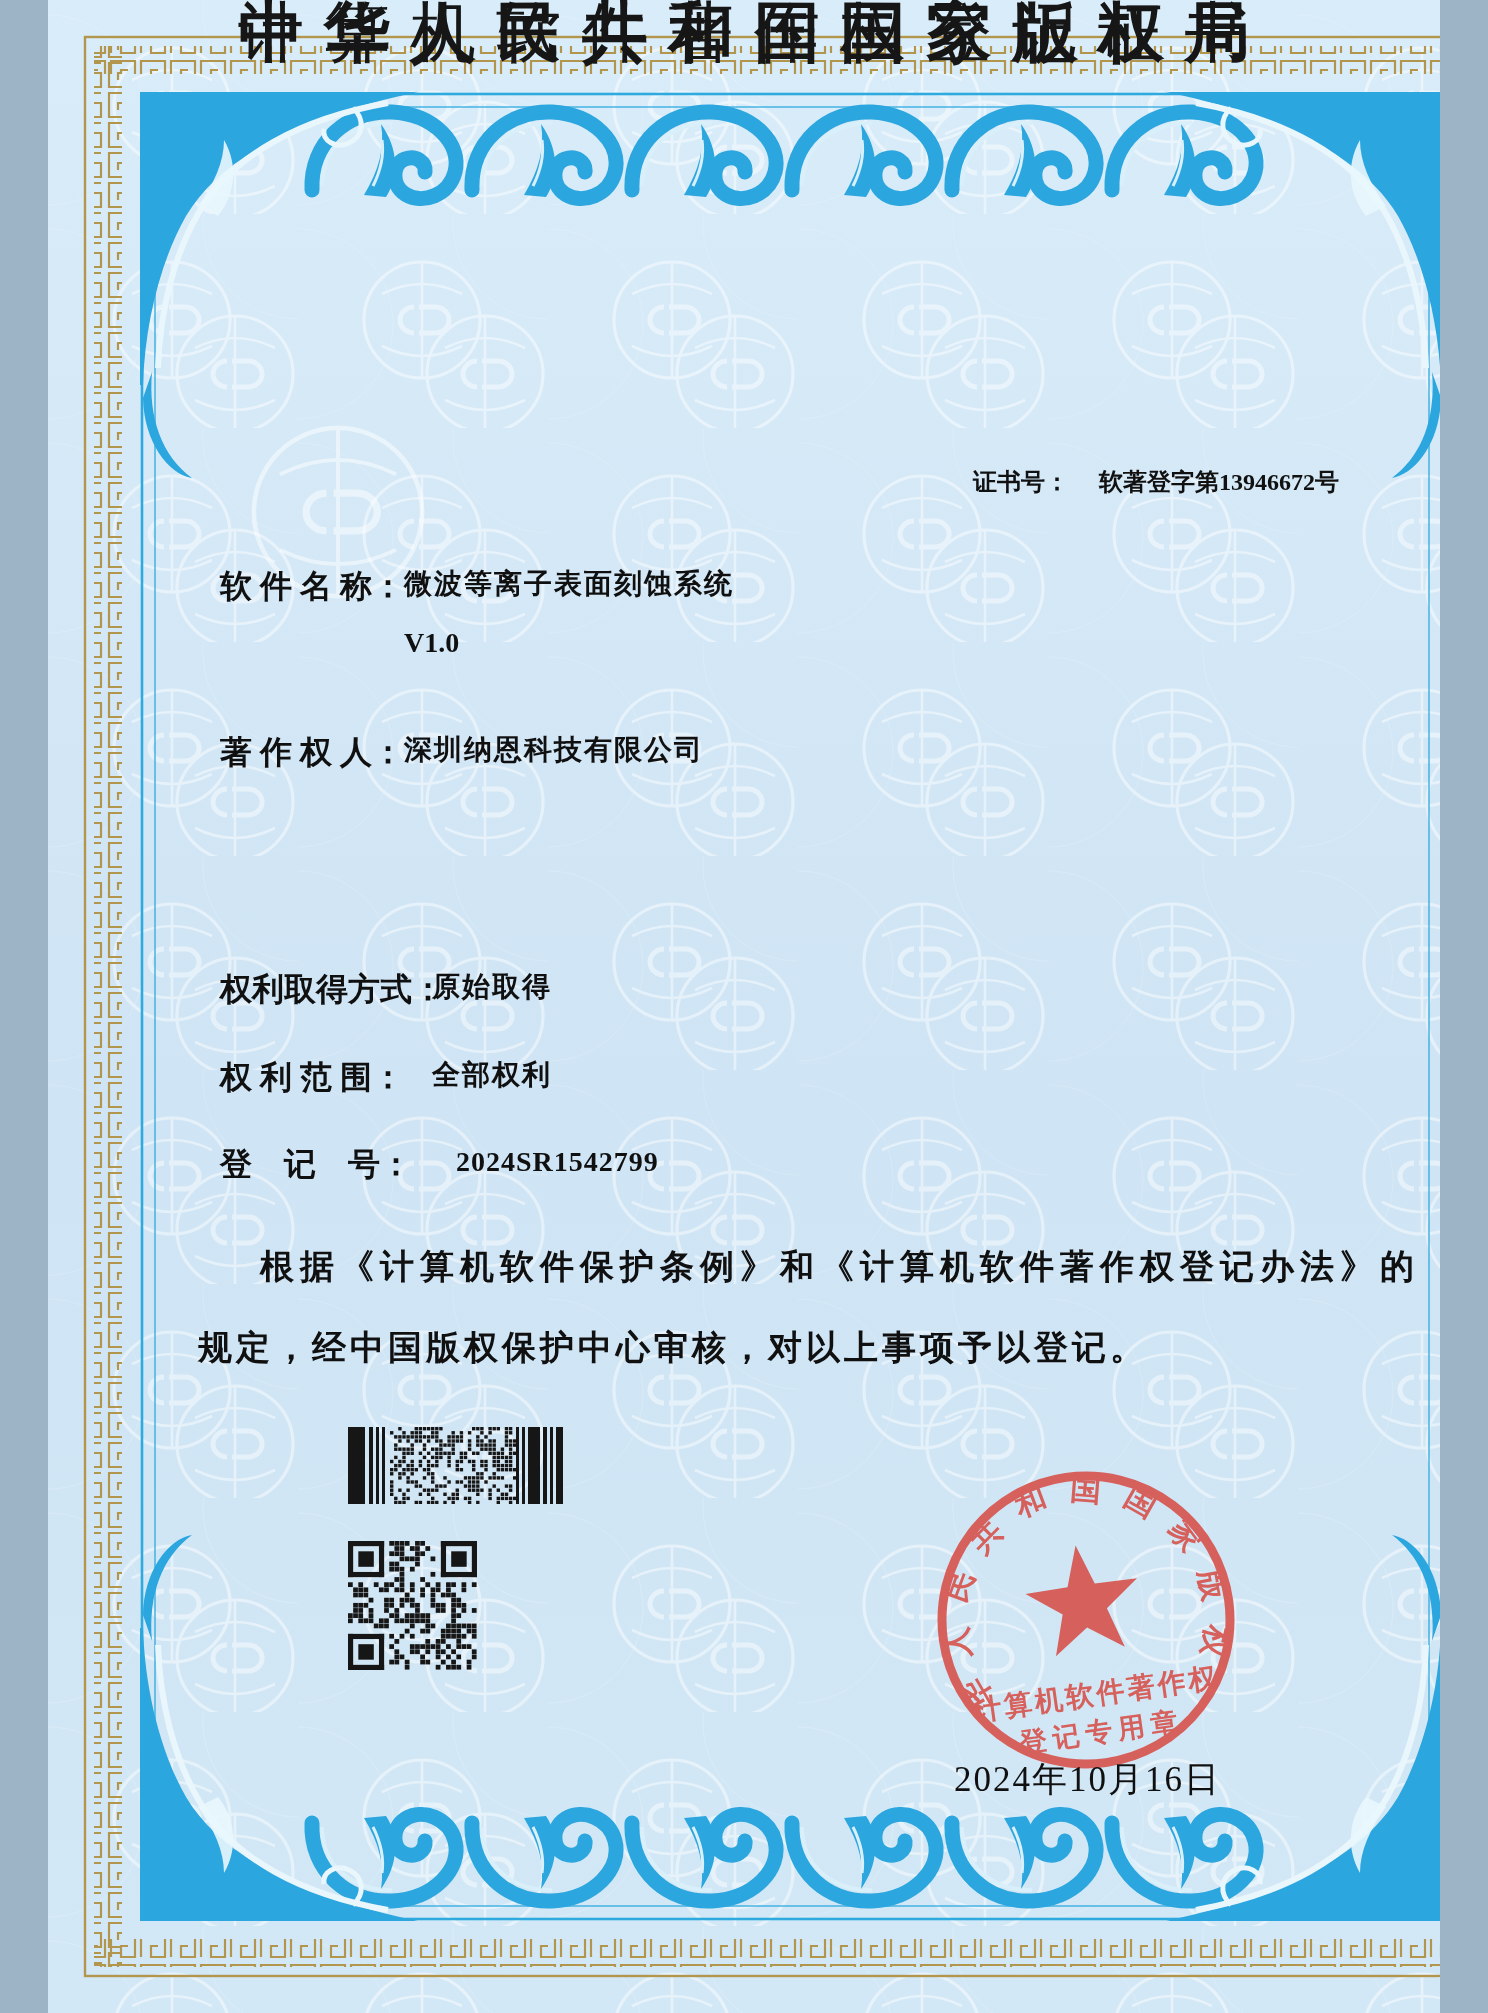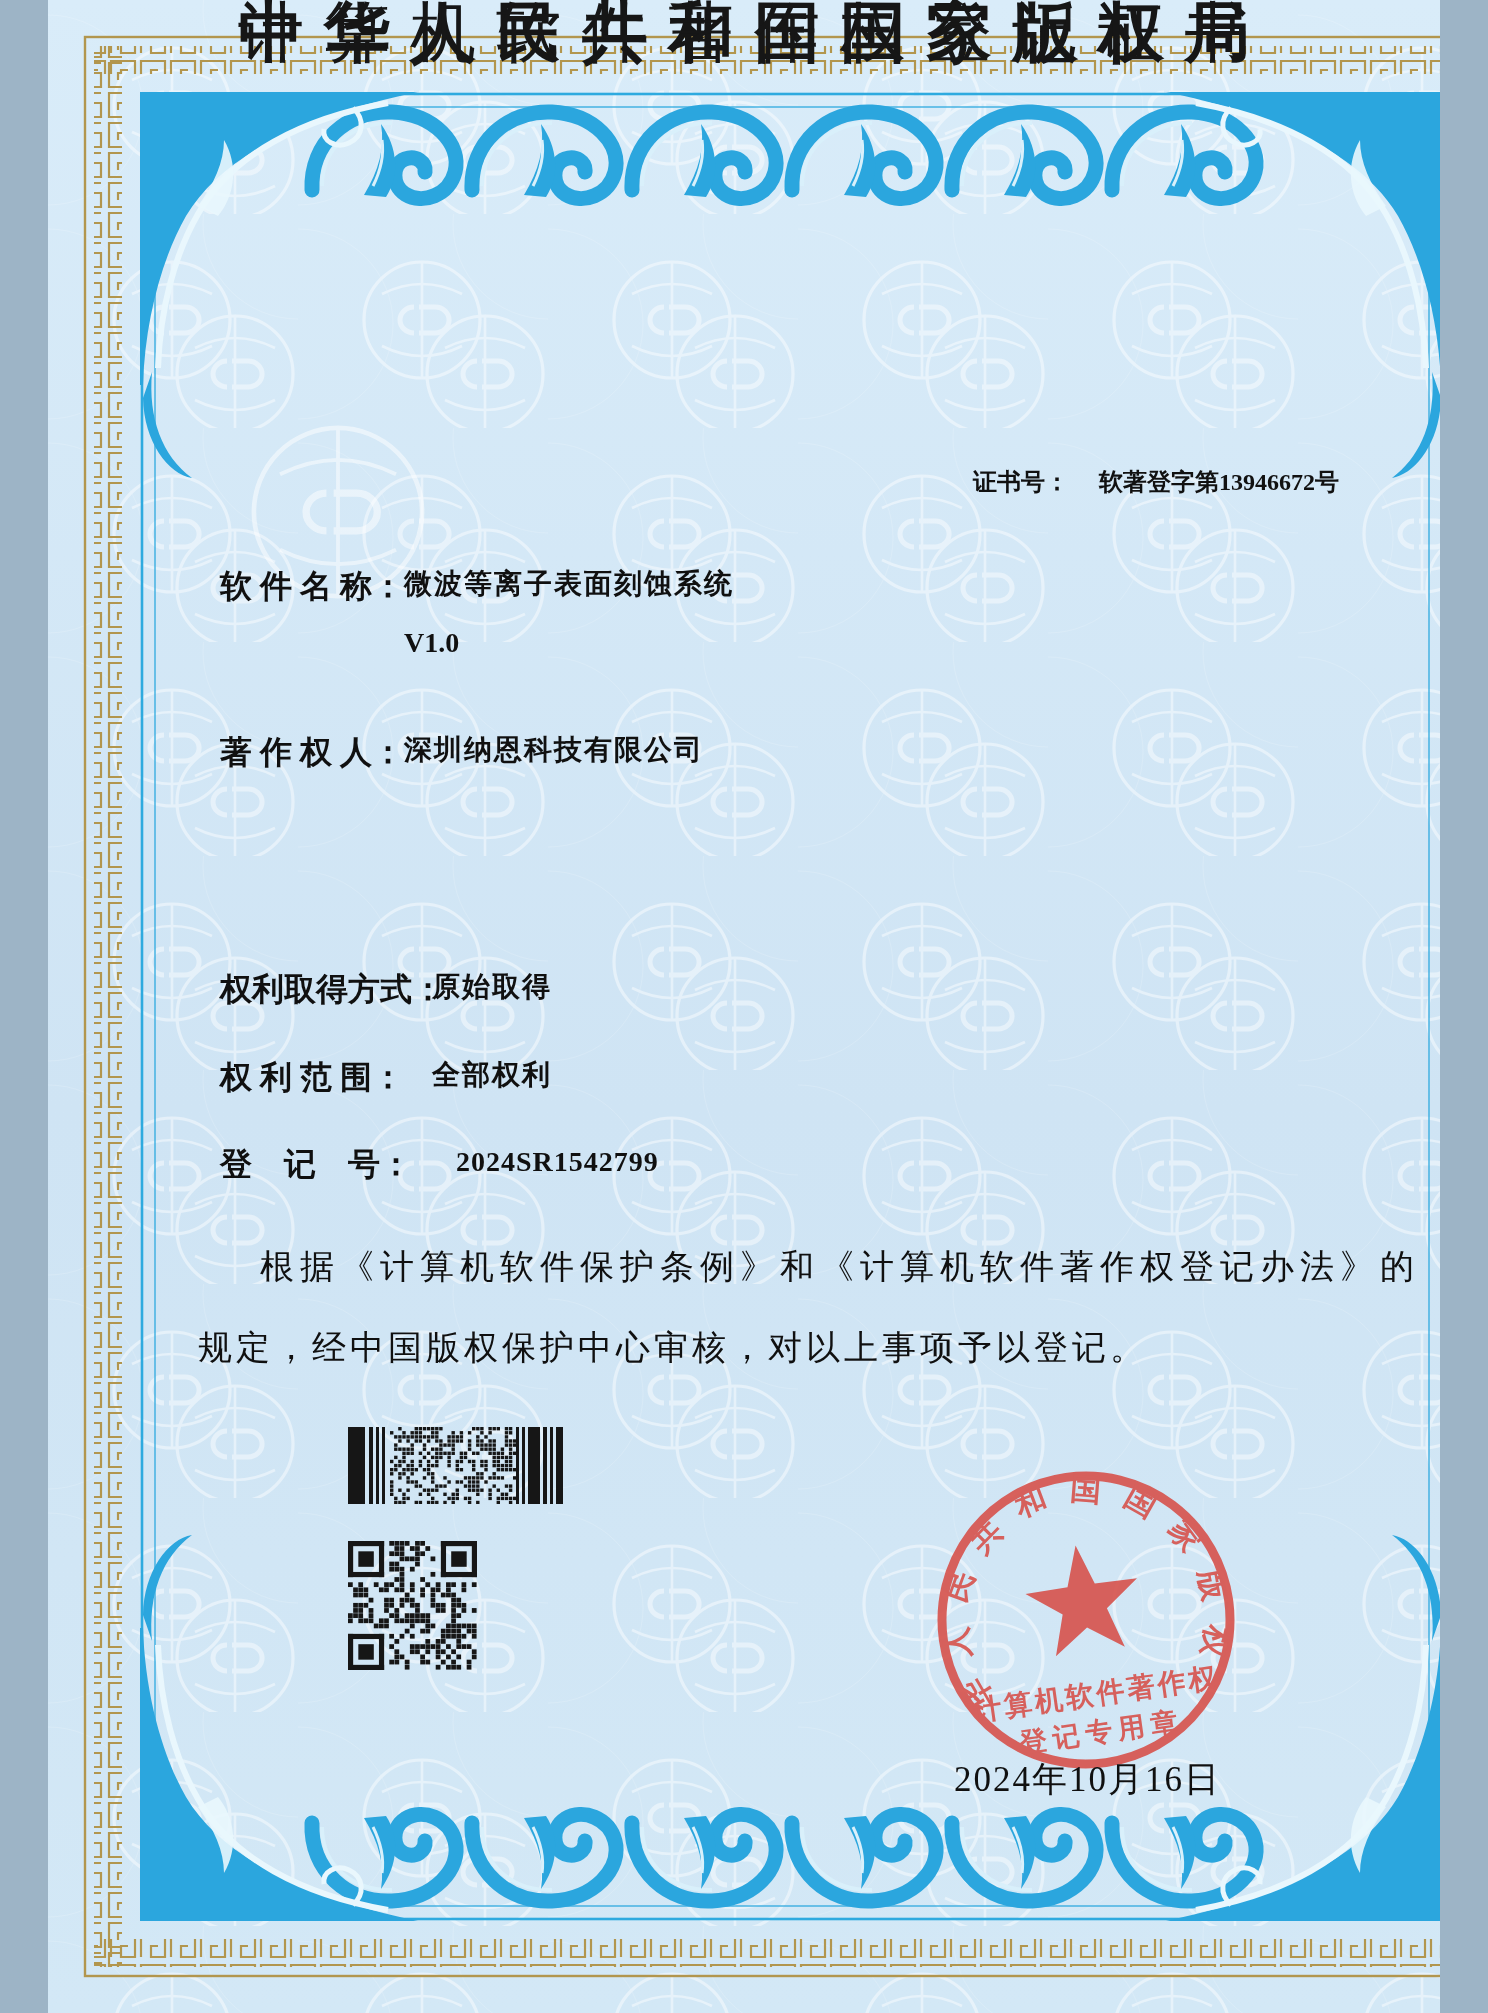--- a/index.html
+++ b/index.html
@@ -11,21 +11,21 @@
     color:#1a1a1a;
   }
   svg.deco{position:absolute;left:0;top:0;pointer-events:none;}
   .t{position:absolute;white-space:pre;line-height:1;}
   .authority{left:0;top:200;width:100%;text-align:center;font-size:66px;font-weight:700;letter-spacing:20px;text-indent:20px;color:#161616;}
   .cert-title{left:0;top:284;width:100%;text-align:center;font-size:66px;font-weight:400;letter-spacing:20px;text-indent:20px;color:#161616;}
   .certno{left:925px;top:470px;font-size:24px;font-weight:700;color:#111;}
   .certno .gap{display:inline-block;width:30px;}
   .lbl{left:172px;font-size:32px;font-weight:700;color:#101010;}
   .val{font-size:28px;font-weight:700;color:#101010;letter-spacing:2px;}
-  .statement{font-size:34px;font-weight:400;color:#101010;}
+  .statement{font-size:34px;font-weight:700;color:#101010;}
   .date{left:906px;top:1762px;font-size:35px;font-weight:400;letter-spacing:2px;color:#101010;}
   .codesvg{position:absolute;}
   .sealsvg{position:absolute;left:880px;top:1462px;}
 </style>
 </head>
 <body>
 
 <div class="page">
 
   <svg class="deco" width="1488" height="2013" viewBox="0 0 1488 2013" xmlns="http://www.w3.org/2000/svg">

